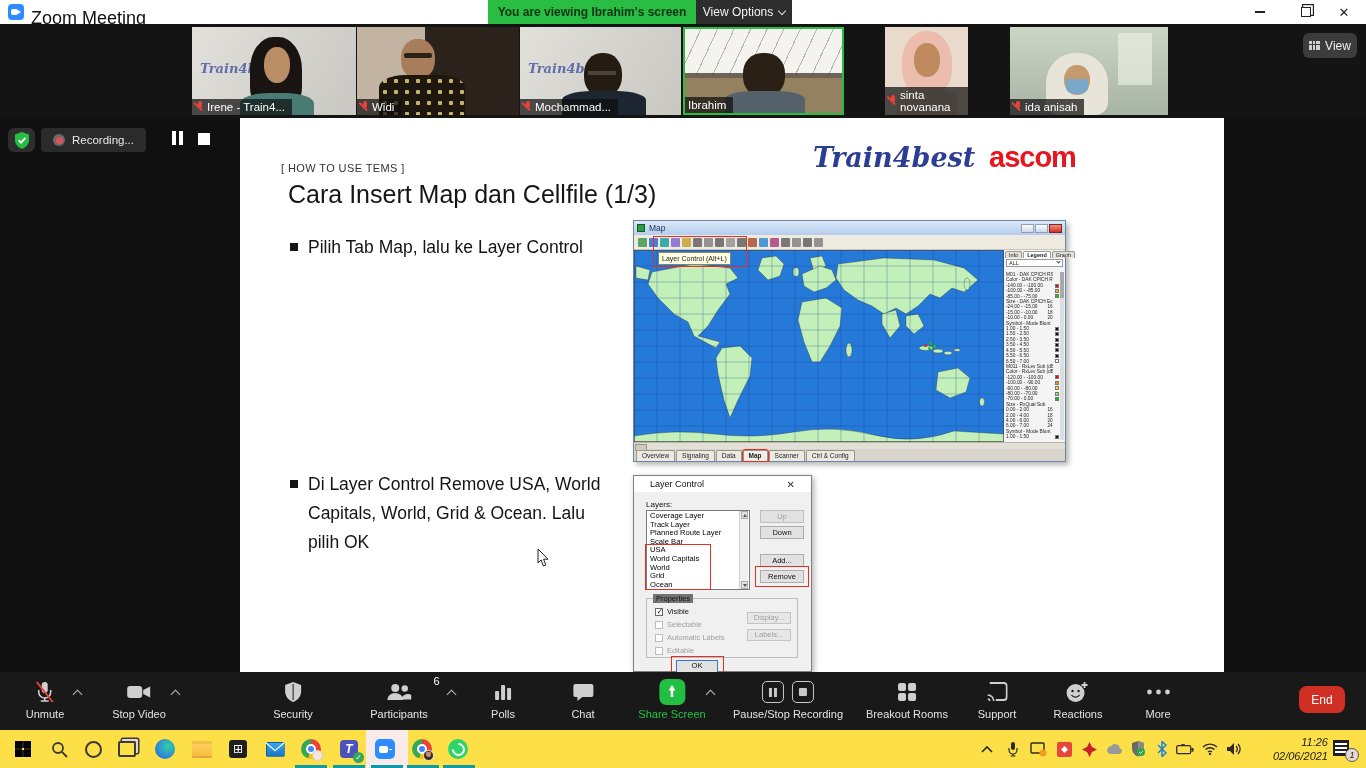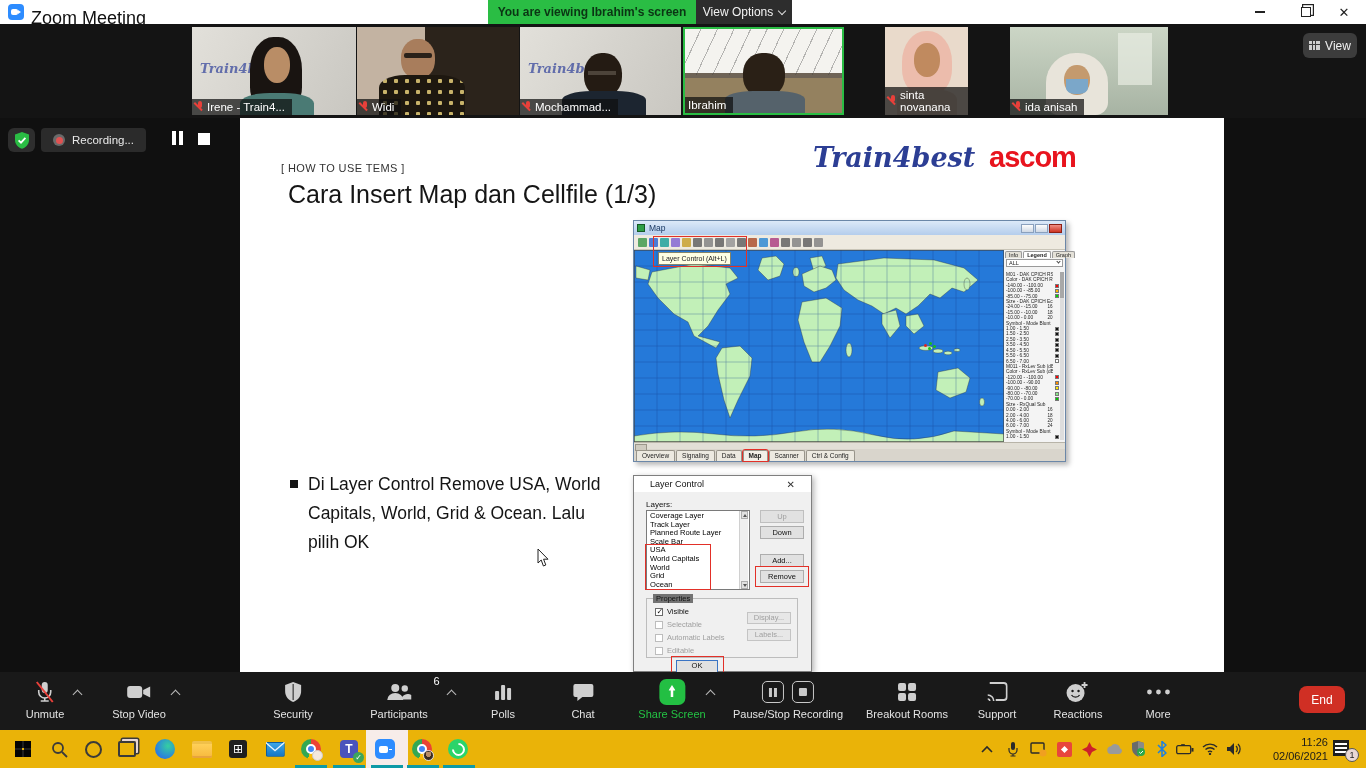--- a/index.html
+++ b/index.html
@@ -167,21 +167,21 @@
   #share-ic { width:26px; height:26px; border-radius:7px; background:#23bf43; position:relative; }
   #share-ic::before { content:""; position:absolute; left:9.5px; top:6px; width:7px; height:12px; background:#fff; clip-path:polygon(50% 0,100% 45%,68% 45%,68% 100%,32% 100%,32% 45%,0 45%); }
   .badge6 { position:absolute; top:-4px; right:-12px; font-size:11px; color:#fff; }
   .recbox { width:22px; height:22px; border:1.6px solid #c9c9c9; border-radius:5px; position:relative; margin:0 4px; }
   .recbox.pause::before { content:""; position:absolute; left:6px; top:5.5px; width:2.6px; height:9px; background:#c9c9c9; }
   .recbox.pause::after { content:""; position:absolute; left:11px; top:5.5px; width:2.6px; height:9px; background:#c9c9c9; }
   .recbox.stop::before { content:""; position:absolute; left:6px; top:6px; width:8px; height:8px; background:#c9c9c9; border-radius:1px; }
   #zb-end { position:absolute; left:1299px; top:14px; width:46px; height:27px; background:#d02f24; border-radius:8px; color:#fff; font-size:12px; display:flex; align-items:center; justify-content:center; cursor:pointer; }
 
   
-  #taskbar { position:absolute; left:0; top:730px; width:1366px; height:38px; background:#eab308; }
+  #taskbar { position:absolute; left:0; top:730px; width:1366px; height:38px; background:#fde047;font-style:italic; }
   .tb-ic { position:absolute; top:7px; width:24px; height:24px; display:flex; align-items:center; justify-content:center; cursor:pointer; }
   .runline { position:absolute; bottom:0; height:3px; width:32px; background:#0e9aa6; }
   #zoom-active-tile { position:absolute; left:366px; top:0; width:42px; height:38px; background:#f7ece9; }
   
   #ic-start::before { content:""; width:16px; height:16px; background:
     linear-gradient(90deg,#1f1f1f 0 7px,transparent 7px 9px,#1f1f1f 9px 16px),
     linear-gradient(#1f1f1f 0 7px,transparent 7px 9px,#1f1f1f 9px 16px); background-blend-mode:multiply; clip-path:polygon(0 0,100% 0,100% 100%,0 100%); }
   #ic-cortana::before { content:""; width:13px; height:13px; border:2px solid #3a3a3a; border-radius:50%; }
   #ic-taskview::before { content:""; width:14px; height:12px; border:2px solid #3a3a3a; border-radius:2px; box-shadow:3px -3px 0 -1px #e9d7d3, 3px -3px 0 0.5px #3a3a3a; }
   #ic-edge::before { content:""; width:20px; height:20px; border-radius:50%; background:radial-gradient(circle at 65% 35%,#35d0a0,#2b7de0 70%); }
@@ -301,20 +301,24 @@
     </div>
     <div id="rec-pause"></div>
     <div id="rec-stop"></div>
 
     <div id="slide">
       <div id="kicker">[ HOW TO USE TEMS ]</div>
       <div id="slide-title">Cara Insert Map dan Cellfile (1/3)</div>
       <div id="brand-script">Train4best</div>
       <div id="brand-red">ascom</div>
 
+      <div class="bullet" id="bullet-0">
+        <span class="bmark"></span>
+        <span>Pilih Tab Map, lalu ke Layer Control</span>
+      </div>
       <div class="bullet" id="bullet-1">
         <span class="bmark"></span>
         <span>Di Layer Control Remove USA, World Capitals, World, Grid &amp; Ocean. Lalu pilih OK</span>
       </div>
 
       <div id="mapwin">
         <div id="mapwin-title">
           <span id="mapwin-icon"></span>
           <span id="mapwin-name">Map</span>
           <span class="mwbtn"></span>

